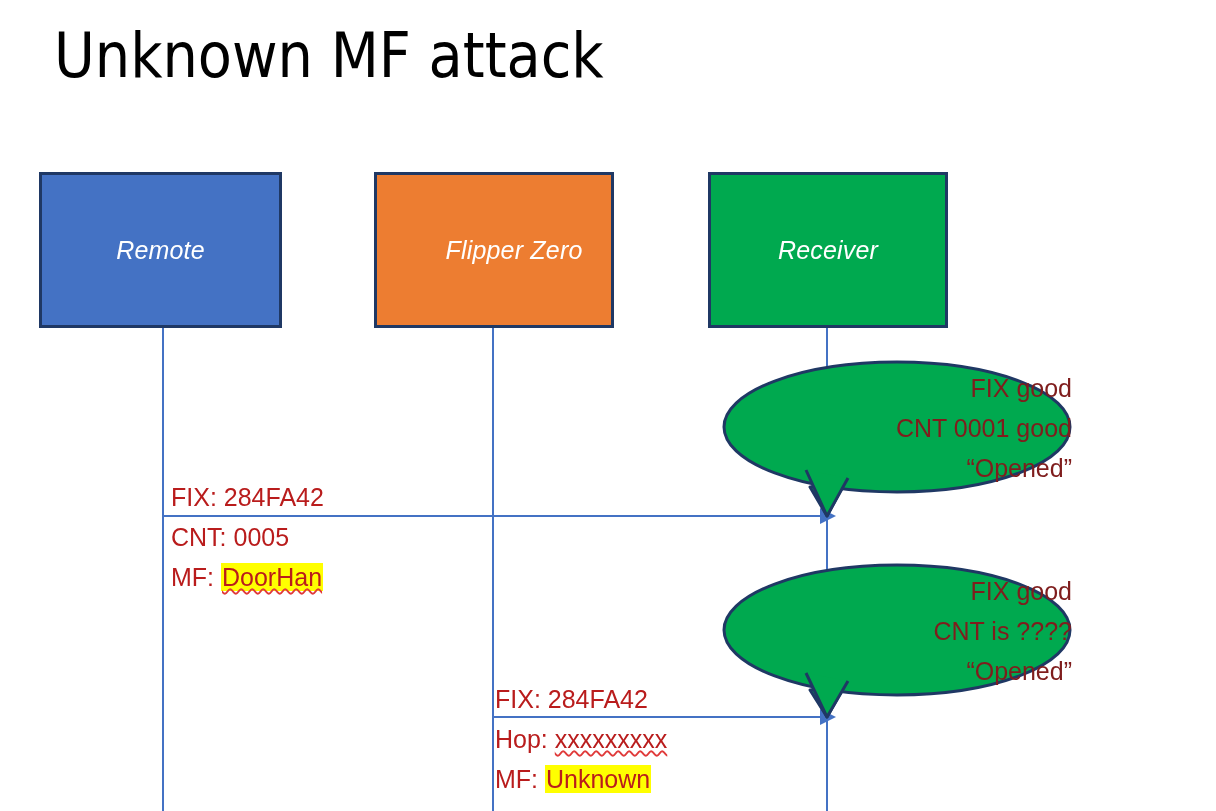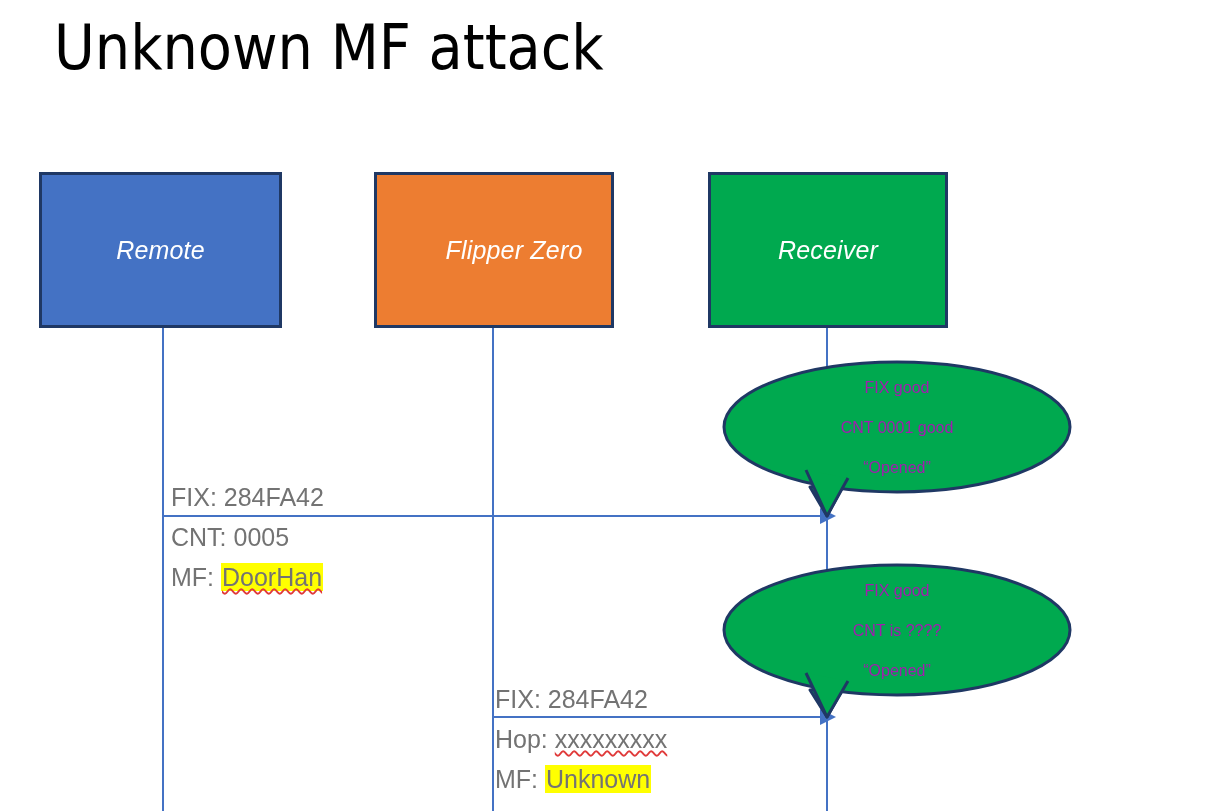--- a/index.html
+++ b/index.html
@@ -17,21 +17,21 @@
     width: 1216px;
     height: 811px;
     background: #ffffff;
     overflow: hidden;
   }
 
   
   #slide-title {
     position: absolute;
     left: 54px;
-    top: 8px;
+    top: 16px;
     width: 900px;
     font-family: "DejaVu Sans Condensed", "Liberation Sans", sans-serif;
     font-weight: 300;
     font-size: 62px;
     line-height: 80px;
     color: #000000;
     letter-spacing: 0px;
     white-space: nowrap;
   }
 
@@ -62,33 +62,33 @@
     text-align: center;
     letter-spacing: 0.2px;
   }
   #actor-remote  { left: 39px;  top: 172px; width: 243px; height: 156px; background: #4472C4; }
   #actor-flipper { left: 374px; top: 172px; width: 240px; height: 156px; background: #ED7D31; padding-left: 40px; }
   #actor-receiver{ left: 708px; top: 172px; width: 240px; height: 156px; background: #00A94F; }
 
   
   .bubble-text {
     position: absolute;
-    color: #a21caf;
-    font-size: 16px;
+    color: #7f1d1d;
+    font-size: 25px;
     line-height: 40px;
-    text-align: center;
+    text-align: right;
     width: 350px;
   }
   #bubble-1-text { left: 722px; top: 368px; }
   #bubble-2-text { left: 722px; top: 571px; }
 
   
   .msg-block {
     position: absolute;
-    color: #737373;
+    color: #b91c1c;
     font-size: 25px;
     line-height: 40px;
     white-space: nowrap;
   }
   #msg-1-line1 { left: 171px; top: 477px; }
   #msg-1-line2 { left: 171px; top: 517px; }
   #msg-1-line3 { left: 171px; top: 557px; }
   #msg-2-line1 { left: 495px; top: 679px; }
   #msg-2-line2 { left: 495px; top: 719px; }
   #msg-2-line3 { left: 495px; top: 759px; }

